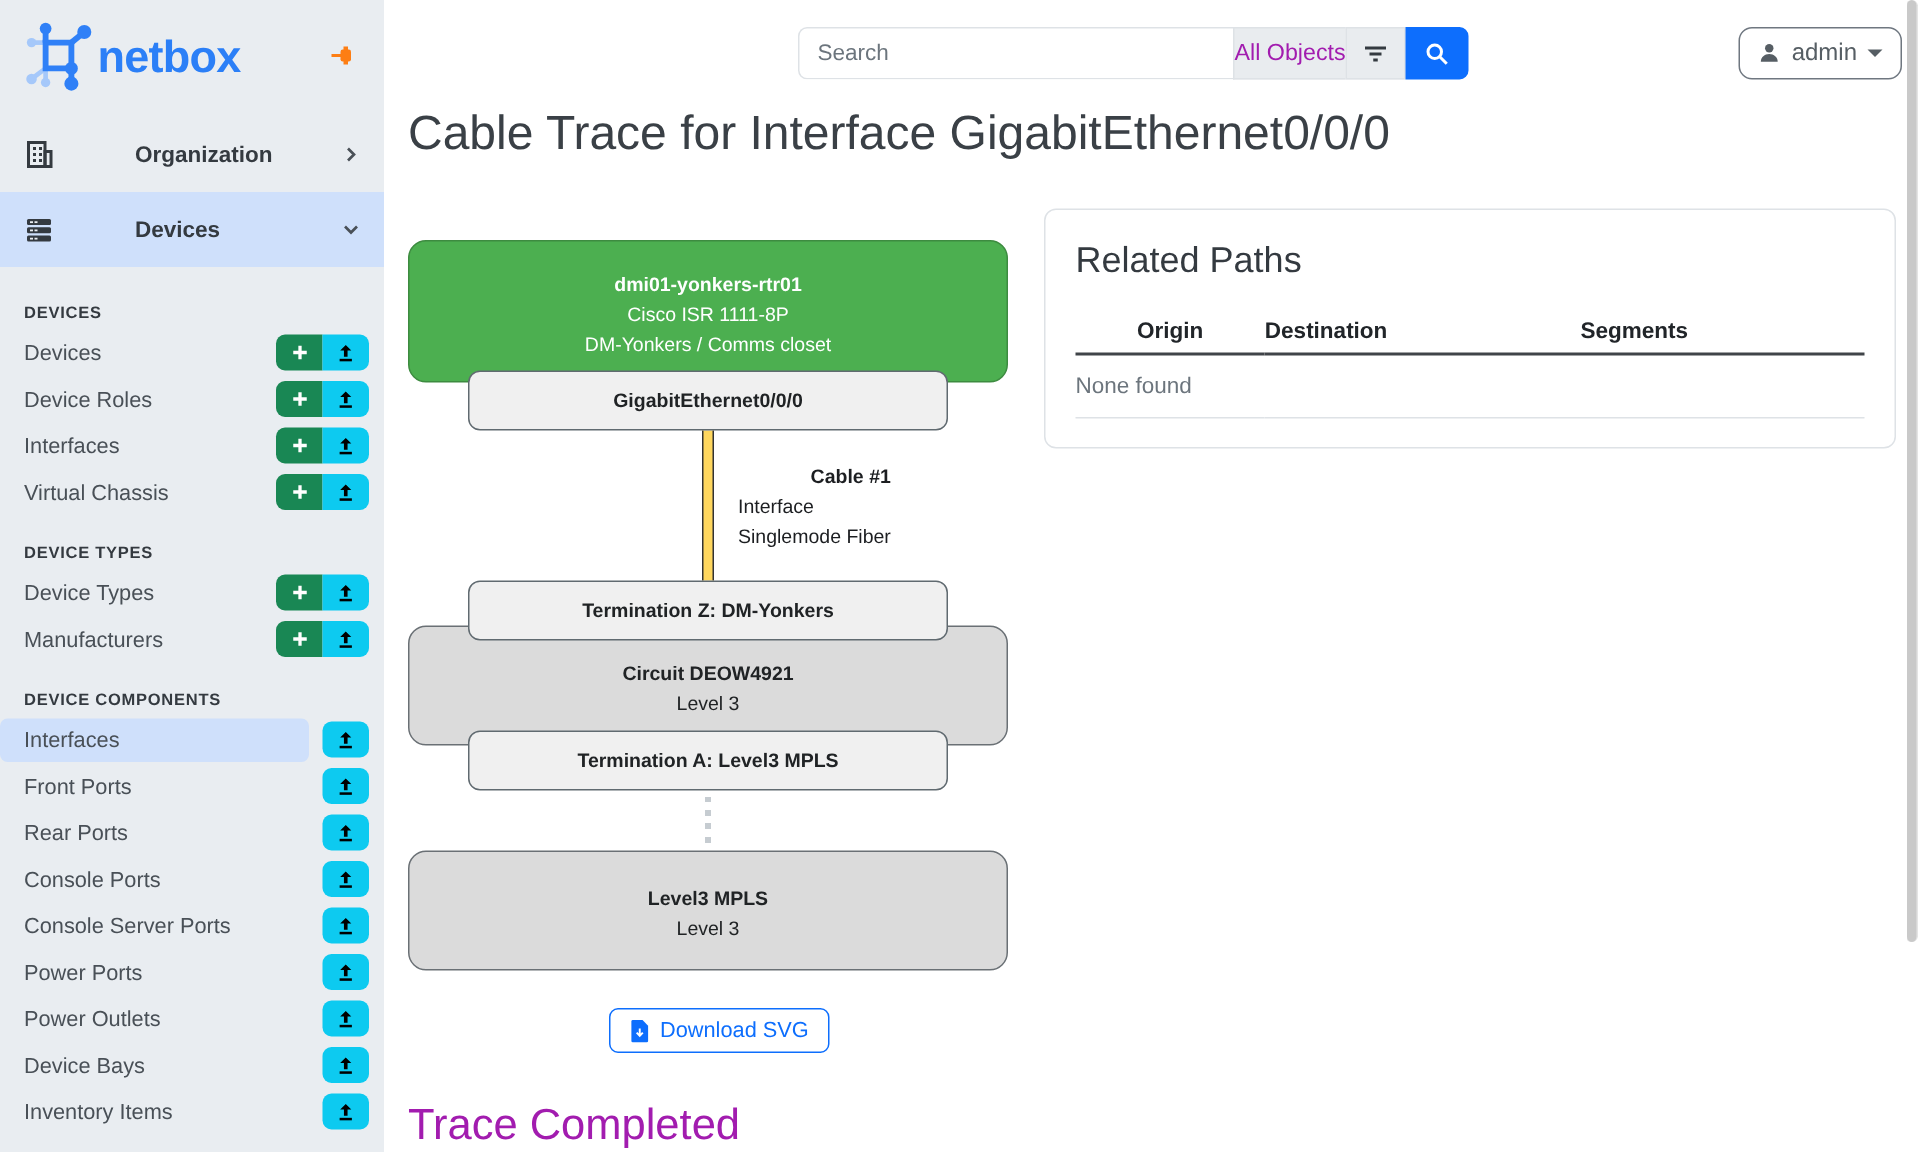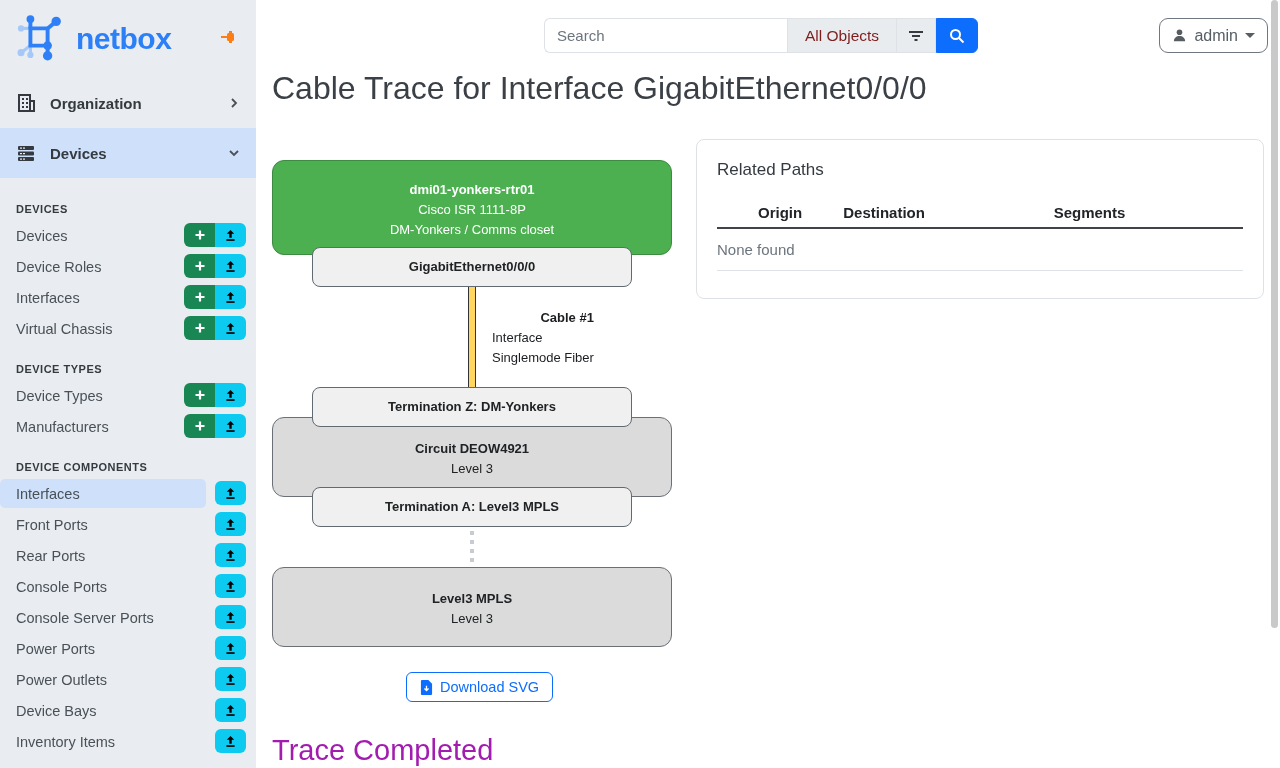--- a/index.html
+++ b/index.html
@@ -4,25 +4,25 @@
 <style>
   * { margin:0; padding:0; box-sizing:border-box; }
   html,body { width:1280px; height:768px; overflow:hidden; background:#fff;
               font-family:"Liberation Sans", sans-serif; }
 
   
   .sidebar { position:fixed; left:0; top:0; width:256px; height:768px;
              background:#e9edf1; z-index:5; }
   .logo-row { height:78px; display:flex; align-items:center; padding:0 14px; }
   .brand-text { font-size:30px; font-weight:700; color:#2b7ff7;
-                letter-spacing:-0.5px; margin-left:12px; }
+                letter-spacing:-0.5px; margin-left:1px; }
   .pin { margin-left:auto; margin-right:6px; }
 
   .menu-row { height:50px; display:flex; align-items:center; padding:0 16px;
-              cursor:pointer; }
+              cursor:pointer;gap:40px; }
   .menu-row.active { background:#cfe0fb; }
   .menu-ic { width:20px; height:20px; margin-right:14px; flex:none; }
   .menu-label { font-size:15px; font-weight:600; color:#343a40; }
   .menu-chev { margin-left:auto; }
 
   .side-section.first { margin-top:20px; }
   .side-section { margin-top:14px; }
   .side-header { height:22px; line-height:22px; padding-left:16px;
                  font-size:11px; font-weight:700; color:#343a40;
                  letter-spacing:0.5px; }
@@ -39,26 +39,26 @@
           border-radius:0 6px 6px 0; display:flex; align-items:center;
           justify-content:center; cursor:pointer; }
   .bimp.solo { border-radius:6px; }
 
   
   .main { position:absolute; left:256px; top:0; width:1024px; height:768px;
           background:#fff; }
 
   .search-group { position:absolute; left:276px; top:18px; height:35px;
                   display:flex; align-items:stretch; }
-  .search-input { width:243px; border:1px solid #dee2e6; border-right:none;
+  .search-input { width:290px; border:1px solid #dee2e6; border-right:none;
                   border-radius:6px 0 0 6px; padding:0 12px; font-size:15px;
-                  color:#212529; outline:none;margin-left:12px; }
+                  color:#212529; outline:none; }
   .search-input::placeholder { color:#6c757d; }
   .scope-btn { background:#e9ecef; border:1px solid #dee2e6; border-right:none;
-               font-size:15.5px; color:#7f1d1d; padding:0 17px; cursor:pointer; }
+               font-size:15.5px; color:#a21caf; padding:0 0; cursor:pointer; }
   .filter-btn { background:#e9ecef; border:1px solid #dee2e6; width:40px;
                 display:flex; align-items:center; justify-content:center;
                 cursor:pointer; }
   .go-btn { background:#0d6efd; border:1px solid #0d6efd; width:42px;
             border-radius:0 6px 6px 0; display:flex; align-items:center;
             justify-content:center; cursor:pointer; }
 
   .user-btn { position:absolute; right:12px; top:18px; height:35px;
               background:#fff; border:1px solid #6f7780; border-radius:9px;
               display:flex; align-items:center; padding:0 12px; gap:7px;
@@ -103,21 +103,21 @@
             background:#fff; border:1px solid #0d6efd; border-radius:6px;
             color:#0d6efd; font-size:14.5px; display:flex; align-items:center;
             gap:7px; padding:0 13px; cursor:pointer; }
   .trace-status { position:absolute; left:0; top:574px; width:400px;
                   text-align:left; font-size:29px; color:#a21caf; }
 
   
   .card { position:absolute; left:440px; top:139px; width:568px; height:160px;
           background:#fff; border:1px solid #dee2e6; border-radius:8px;
           padding:20px 20px 0 20px; }
-  .card-title { font-size:17px; font-weight:400; color:#343a40;
+  .card-title { font-size:24px; font-weight:400; color:#343a40;
                 margin-bottom:18px; }
   .rp-table { width:100%; border-collapse:collapse; }
   .rp-table th { text-align:left; font-size:15px; color:#212529; padding:6px 0;
                  border-bottom:2px solid #404449; }
   .rp-table th.c1 { width:24%;text-align:center; } .rp-table th.c2 { width:40%; }
   .rp-table td { font-size:15px; color:#6c757d; padding:12px 0;
                  border-bottom:1px solid #dee2e6; }
 
   
   .scrollbar-thumb { position:fixed; right:2px; top:0; width:7px; height:628px;

